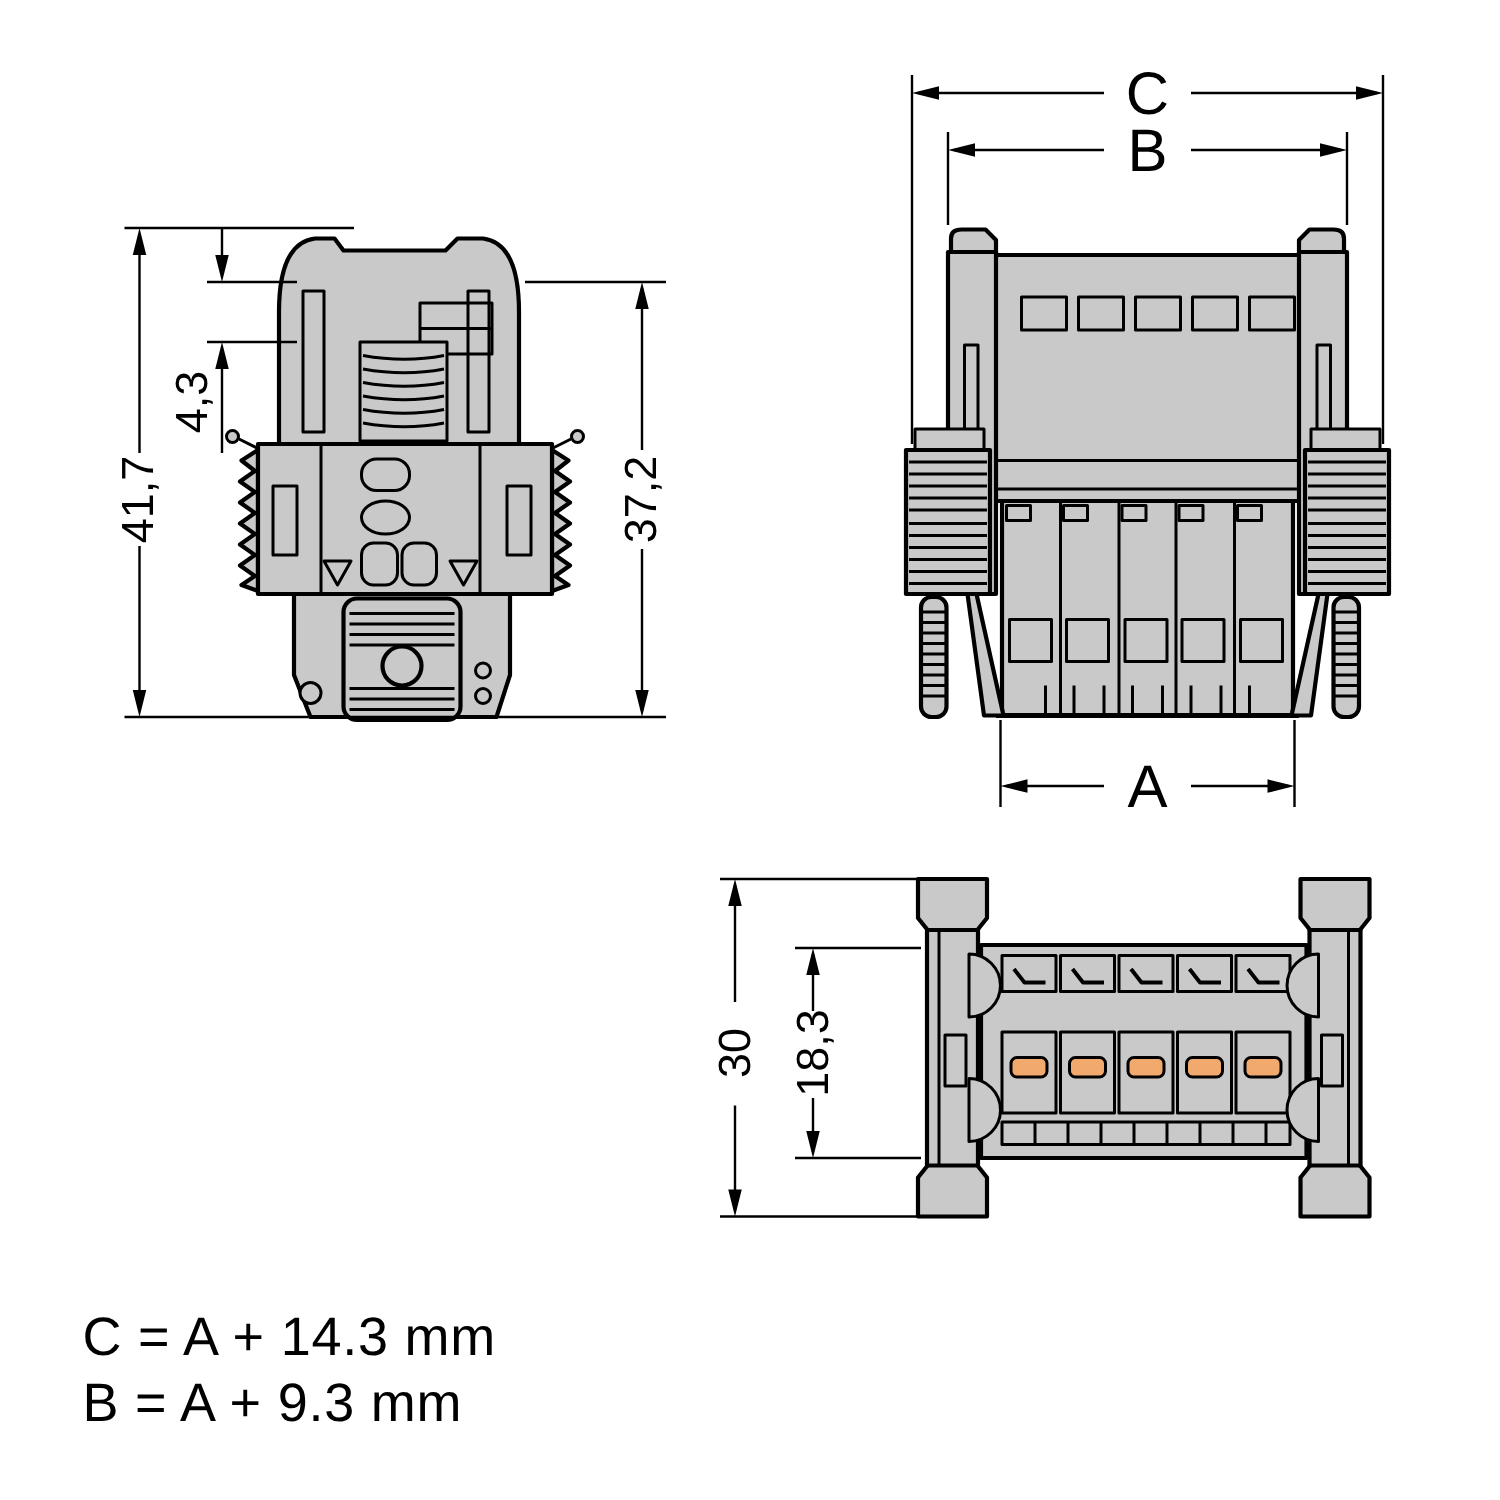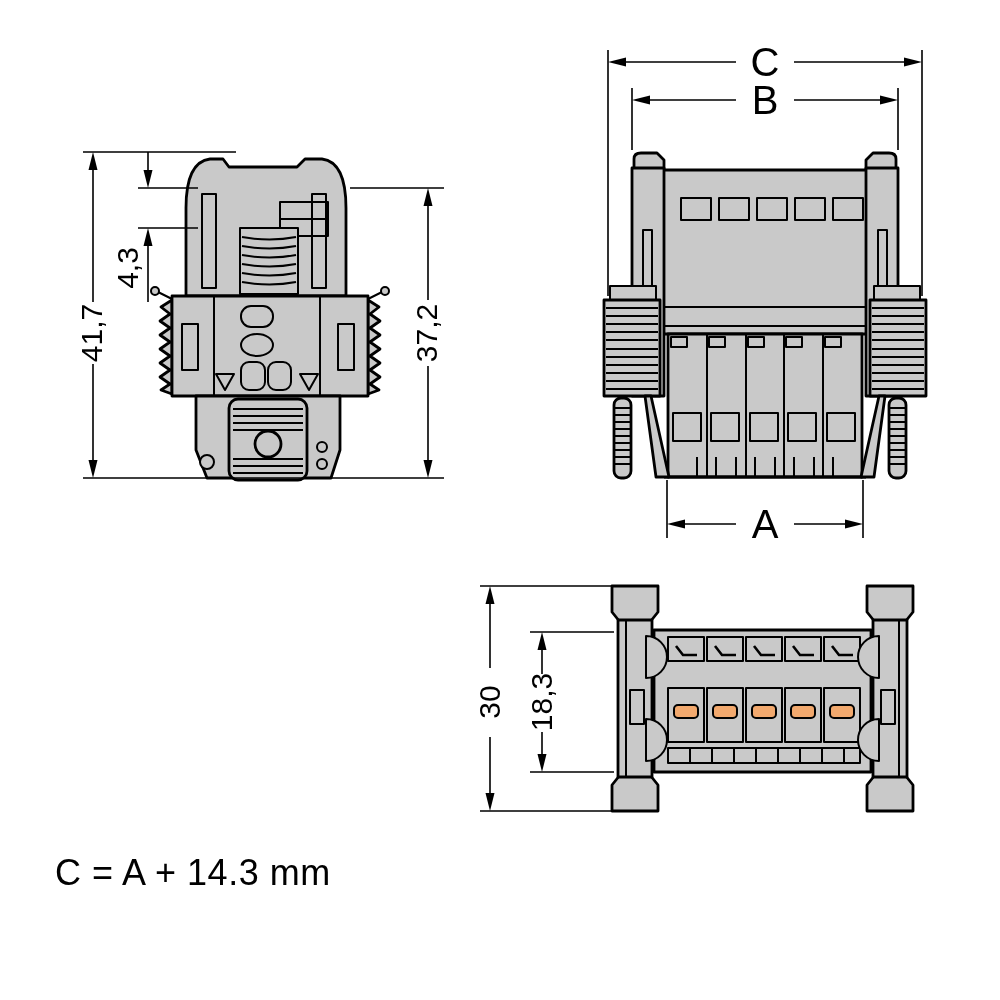--- a/index.html
+++ b/index.html
@@ -17,21 +17,21 @@
   .detail{fill:none;stroke:var(--ink,#000);stroke-width:2;stroke-linejoin:round}
   .detail-f{fill:var(--body-fill,#c9c9c9);stroke:var(--ink,#000);stroke-width:2;stroke-linejoin:round}
   .thickline{fill:none;stroke:var(--ink,#000);stroke-width:3.2}
   .accent{fill:var(--accent,#f2a96e);stroke:var(--ink,#000);stroke-width:2}
   
   .dim{fill:none;stroke:var(--ink,#000);stroke-width:1.6}
   .arrow{fill:var(--ink,#000);stroke:none}
   .dimlabel{font-family:"Liberation Sans",sans-serif;font-size:30px;fill:var(--ink,#000);text-anchor:middle}
   .dimlabel-lg{font-family:"Liberation Sans",sans-serif;font-size:40px;fill:var(--ink,#000);text-anchor:middle}
   
-  .formulas{position:absolute;left:55px;top:851px;color:var(--ink,#000);font-size:36px;line-height:44px;letter-spacing:.5px;white-space:nowrap}
+  .formulas{position:absolute;left:55px;top:869px;color:var(--ink,#000);font-size:36px;line-height:44px;letter-spacing:.5px;white-space:nowrap}
 </style>
 </head>
 <body>
 
 <div class="canvas">
 
   <svg class="drawing" width="1000" height="1000" viewBox="0 0 1000 1000">
 
     <g>
       <g>
@@ -209,15 +209,16 @@
         <path class="dim" d="M542,636 V674 M542,732 V768"></path>
         <polygon class="arrow" points="542,632 537.5,650 546.5,650"></polygon>
         <polygon class="arrow" points="542,772 537.5,754 546.5,754"></polygon>
         <text class="dimlabel" x="552" y="702" transform="rotate(-90 552 702)">18,3</text>
       </g>
     </g>
   </svg>
 
   <div class="formulas">
     <div>C = A + 14.3 mm</div>
+    <div>B = A + 9.3 mm</div>
   </div>
 
 </div>
 
 </body></html>

